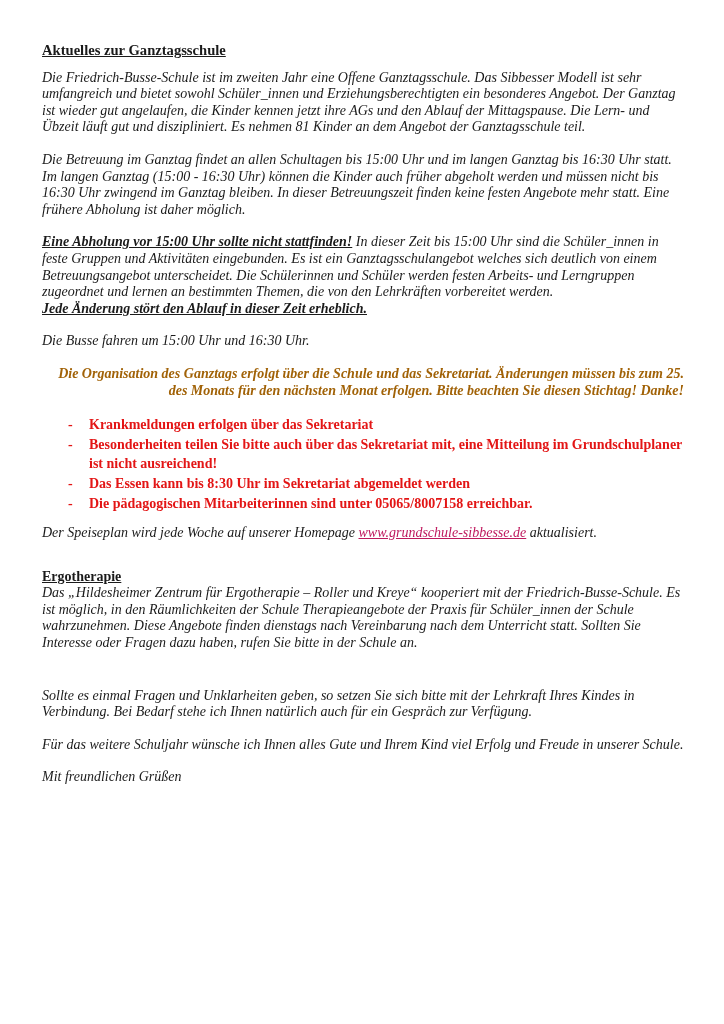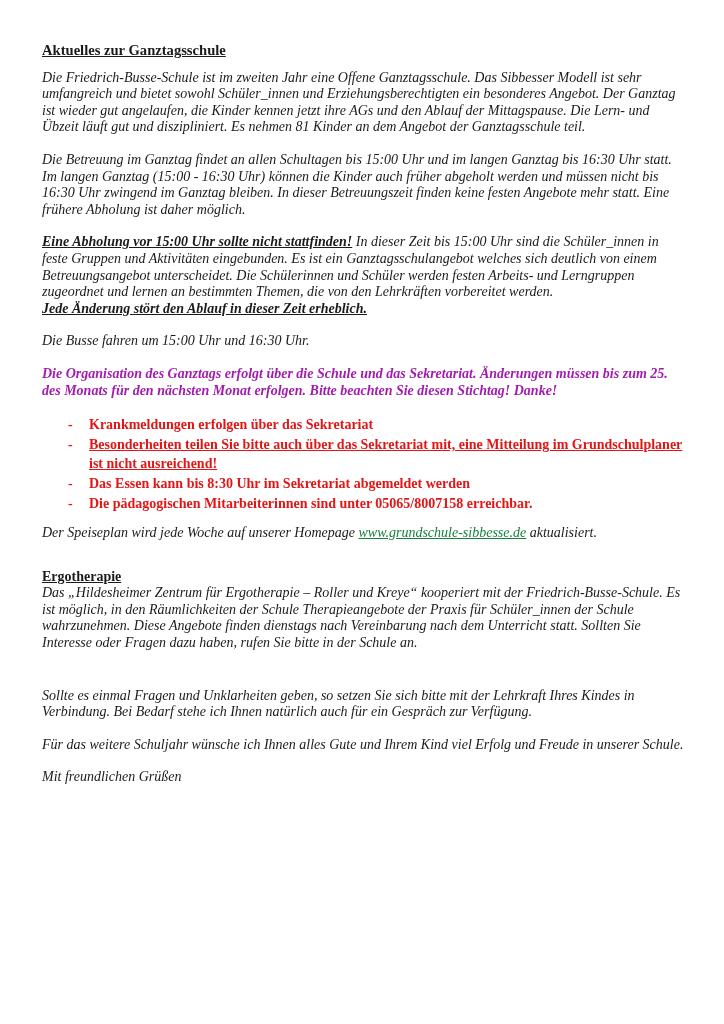--- a/index.html
+++ b/index.html
@@ -23,35 +23,35 @@
   }
   p { margin: 0 0 16px 0; font-style: italic; }
   .title {
     font-size: 14.6px;
     font-weight: bold;
     text-decoration: underline;
     margin: 0 0 11px 0;
   }
   .bu { font-weight: bold; text-decoration: underline; }
   .ul-only { text-decoration: underline; margin-bottom: 14px; }
-  .red-bold { color: #a21caf; font-weight: bold; }
+  .red-bold { color: #a16207; font-weight: bold; text-align: right; }
   .notes-list {
     margin: 0 0 12px 0;
     padding: 0 0 0 26px;
     list-style: none;
     color: #e31515;
     font-weight: bold;
     line-height: 19px;
   }
   .notes-list .li-row { display: flex; margin: 0 0 1px 0; }
   .notes-list .dash { width: 21px; flex: 0 0 21px; }
   .notes-list .li-text { flex: 1; }
-  .u { text-decoration: underline; }
+  .u { }
   a.link {
-    color: #15803d;
+    color: #be185d;
     text-decoration: underline;
     cursor: pointer;
   }
   .ergo-section { margin-top: 27px; }
   .ergo-heading {
     font-size: 14px;
     font-weight: bold;
     text-decoration: underline;
     margin: 0;
   }

